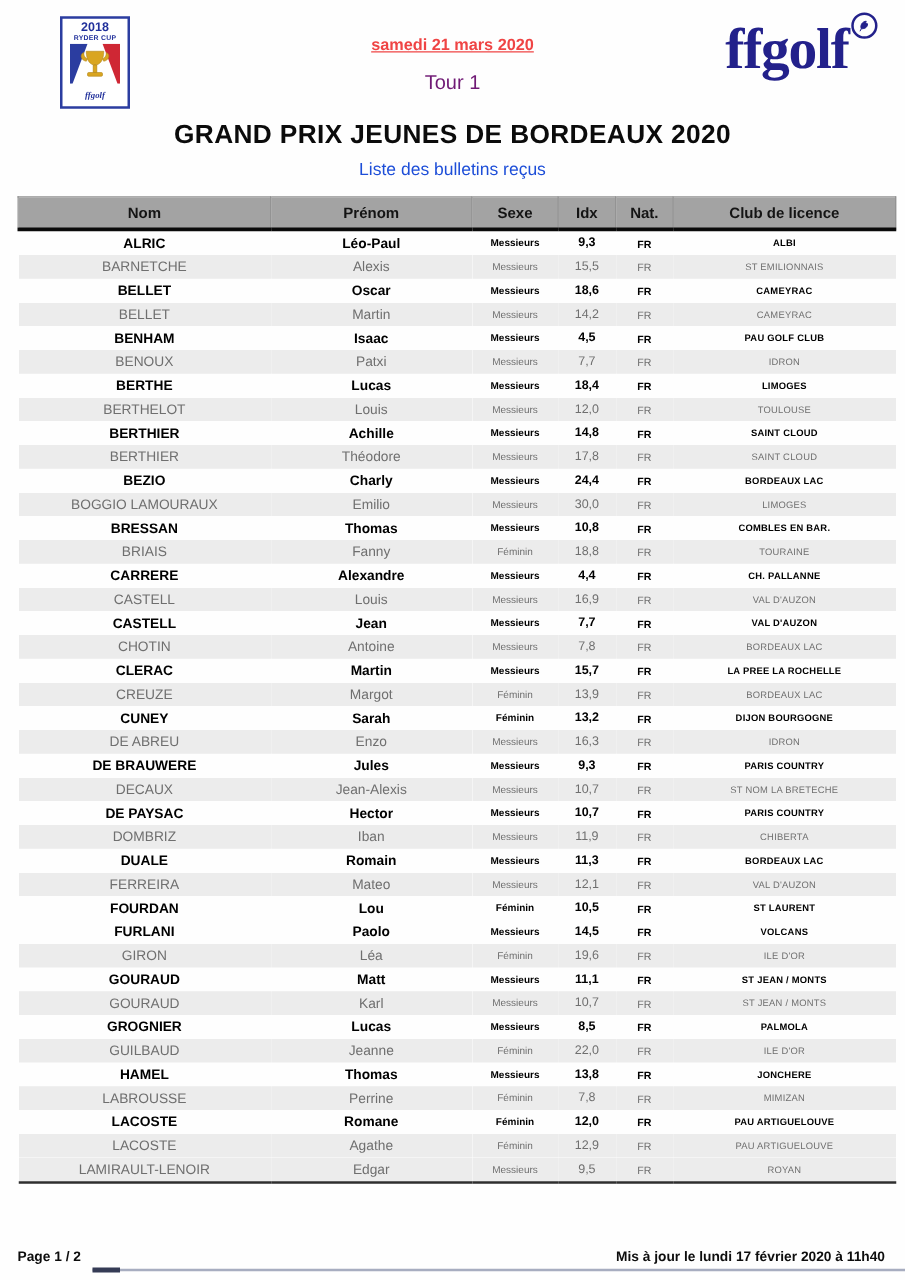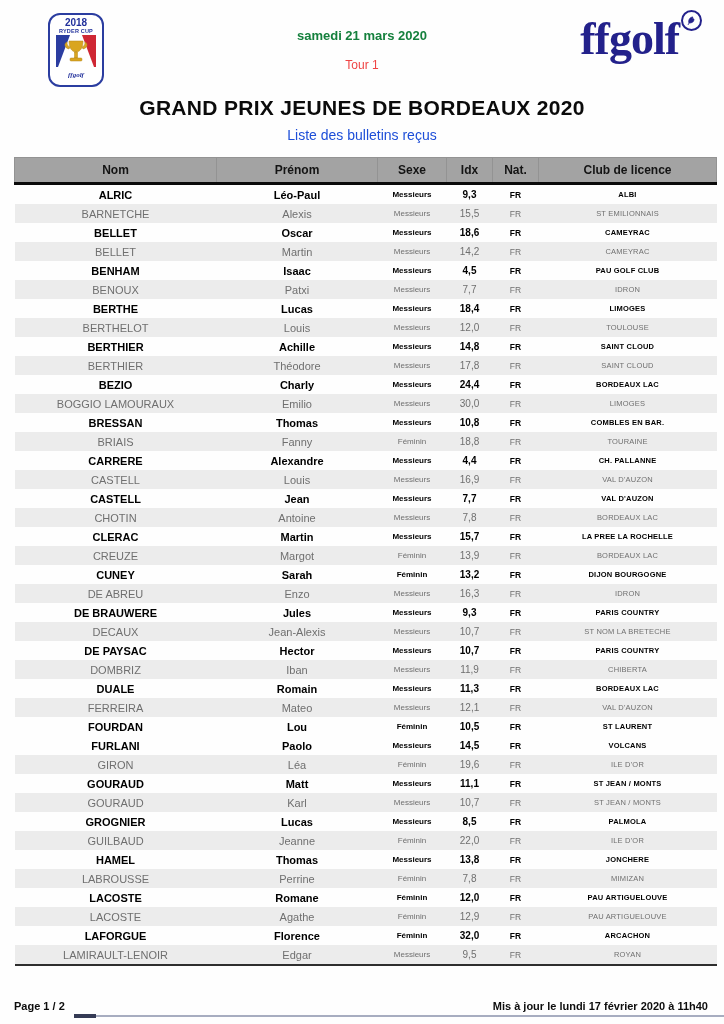--- a/index.html
+++ b/index.html
@@ -3,30 +3,30 @@
 <meta charset="utf-8">
 <style>
   html,body{margin:0;padding:0;background:#fff;}
   .page{
     position:relative;width:724px;height:1024px;background:#fefefe;
     font-family:"Liberation Sans",sans-serif;overflow:hidden;margin:0 auto;
   }
   
   .badge{
     position:absolute;left:48px;top:13px;width:56px;height:74px;
-    border:2px solid #2b3da0;border-radius:12px;background:#fff;
+    border:2px solid #2b3da0;border-radius:0;background:#fff;
     display:flex;flex-direction:column;align-items:center;box-sizing:border-box;
   }
   .badge-year{font-size:10px;font-weight:700;color:#21309b;line-height:11px;margin-top:2px;}
   .badge-event{font-size:5.5px;font-weight:700;color:#21309b;line-height:6px;letter-spacing:.2px;}
   .badge-flag{margin-top:1px;}
   .badge-brand{font-size:7px;font-weight:700;color:#21309b;font-family:"Liberation Serif",serif;font-style:italic;line-height:9px;}
   
-  .head-date{position:absolute;left:0;right:0;top:28px;text-align:center;font-size:13px;font-weight:700;color:#15803d;}
-  .head-round{position:absolute;left:0;right:0;top:58px;text-align:center;font-size:12px;color:#ef4444;}
+  .head-date{position:absolute;left:0;right:0;top:28px;text-align:center;font-size:13px;font-weight:700;color:#ef4444;text-decoration:underline;}
+  .head-round{position:absolute;left:0;right:0;top:58px;text-align:center;font-size:16px;color:#701a75;}
   
   .ffgolf{
     position:absolute;right:22px;top:16px;color:#23218b;
     font-family:"Liberation Serif",serif;font-weight:700;font-size:46px;line-height:46px;
     letter-spacing:-1px;
   }
   .ffgolf .mark{
     display:inline-block;vertical-align:top;margin-top:-6px;margin-left:2px;
     width:17px;height:17px;border:2px solid #23218b;border-radius:50%;
     position:relative;
@@ -419,28 +419,20 @@
           <td class="col-club">PAU ARTIGUELOUVE</td>
         </tr>
         <tr class="stripe">
           <td class="col-nom">LACOSTE</td>
           <td class="col-prenom">Agathe</td>
           <td class="col-sexe">Féminin</td>
           <td class="col-idx">12,9</td>
           <td class="col-nat">FR</td>
           <td class="col-club">PAU ARTIGUELOUVE</td>
         </tr>
-        <tr>
-          <td class="col-nom">LAFORGUE</td>
-          <td class="col-prenom">Florence</td>
-          <td class="col-sexe">Féminin</td>
-          <td class="col-idx">32,0</td>
-          <td class="col-nat">FR</td>
-          <td class="col-club">ARCACHON</td>
-        </tr>
         <tr class="stripe">
           <td class="col-nom">LAMIRAULT-LENOIR</td>
           <td class="col-prenom">Edgar</td>
           <td class="col-sexe">Messieurs</td>
           <td class="col-idx">9,5</td>
           <td class="col-nat">FR</td>
           <td class="col-club">ROYAN</td>
         </tr>
       </tbody>
   </table>

